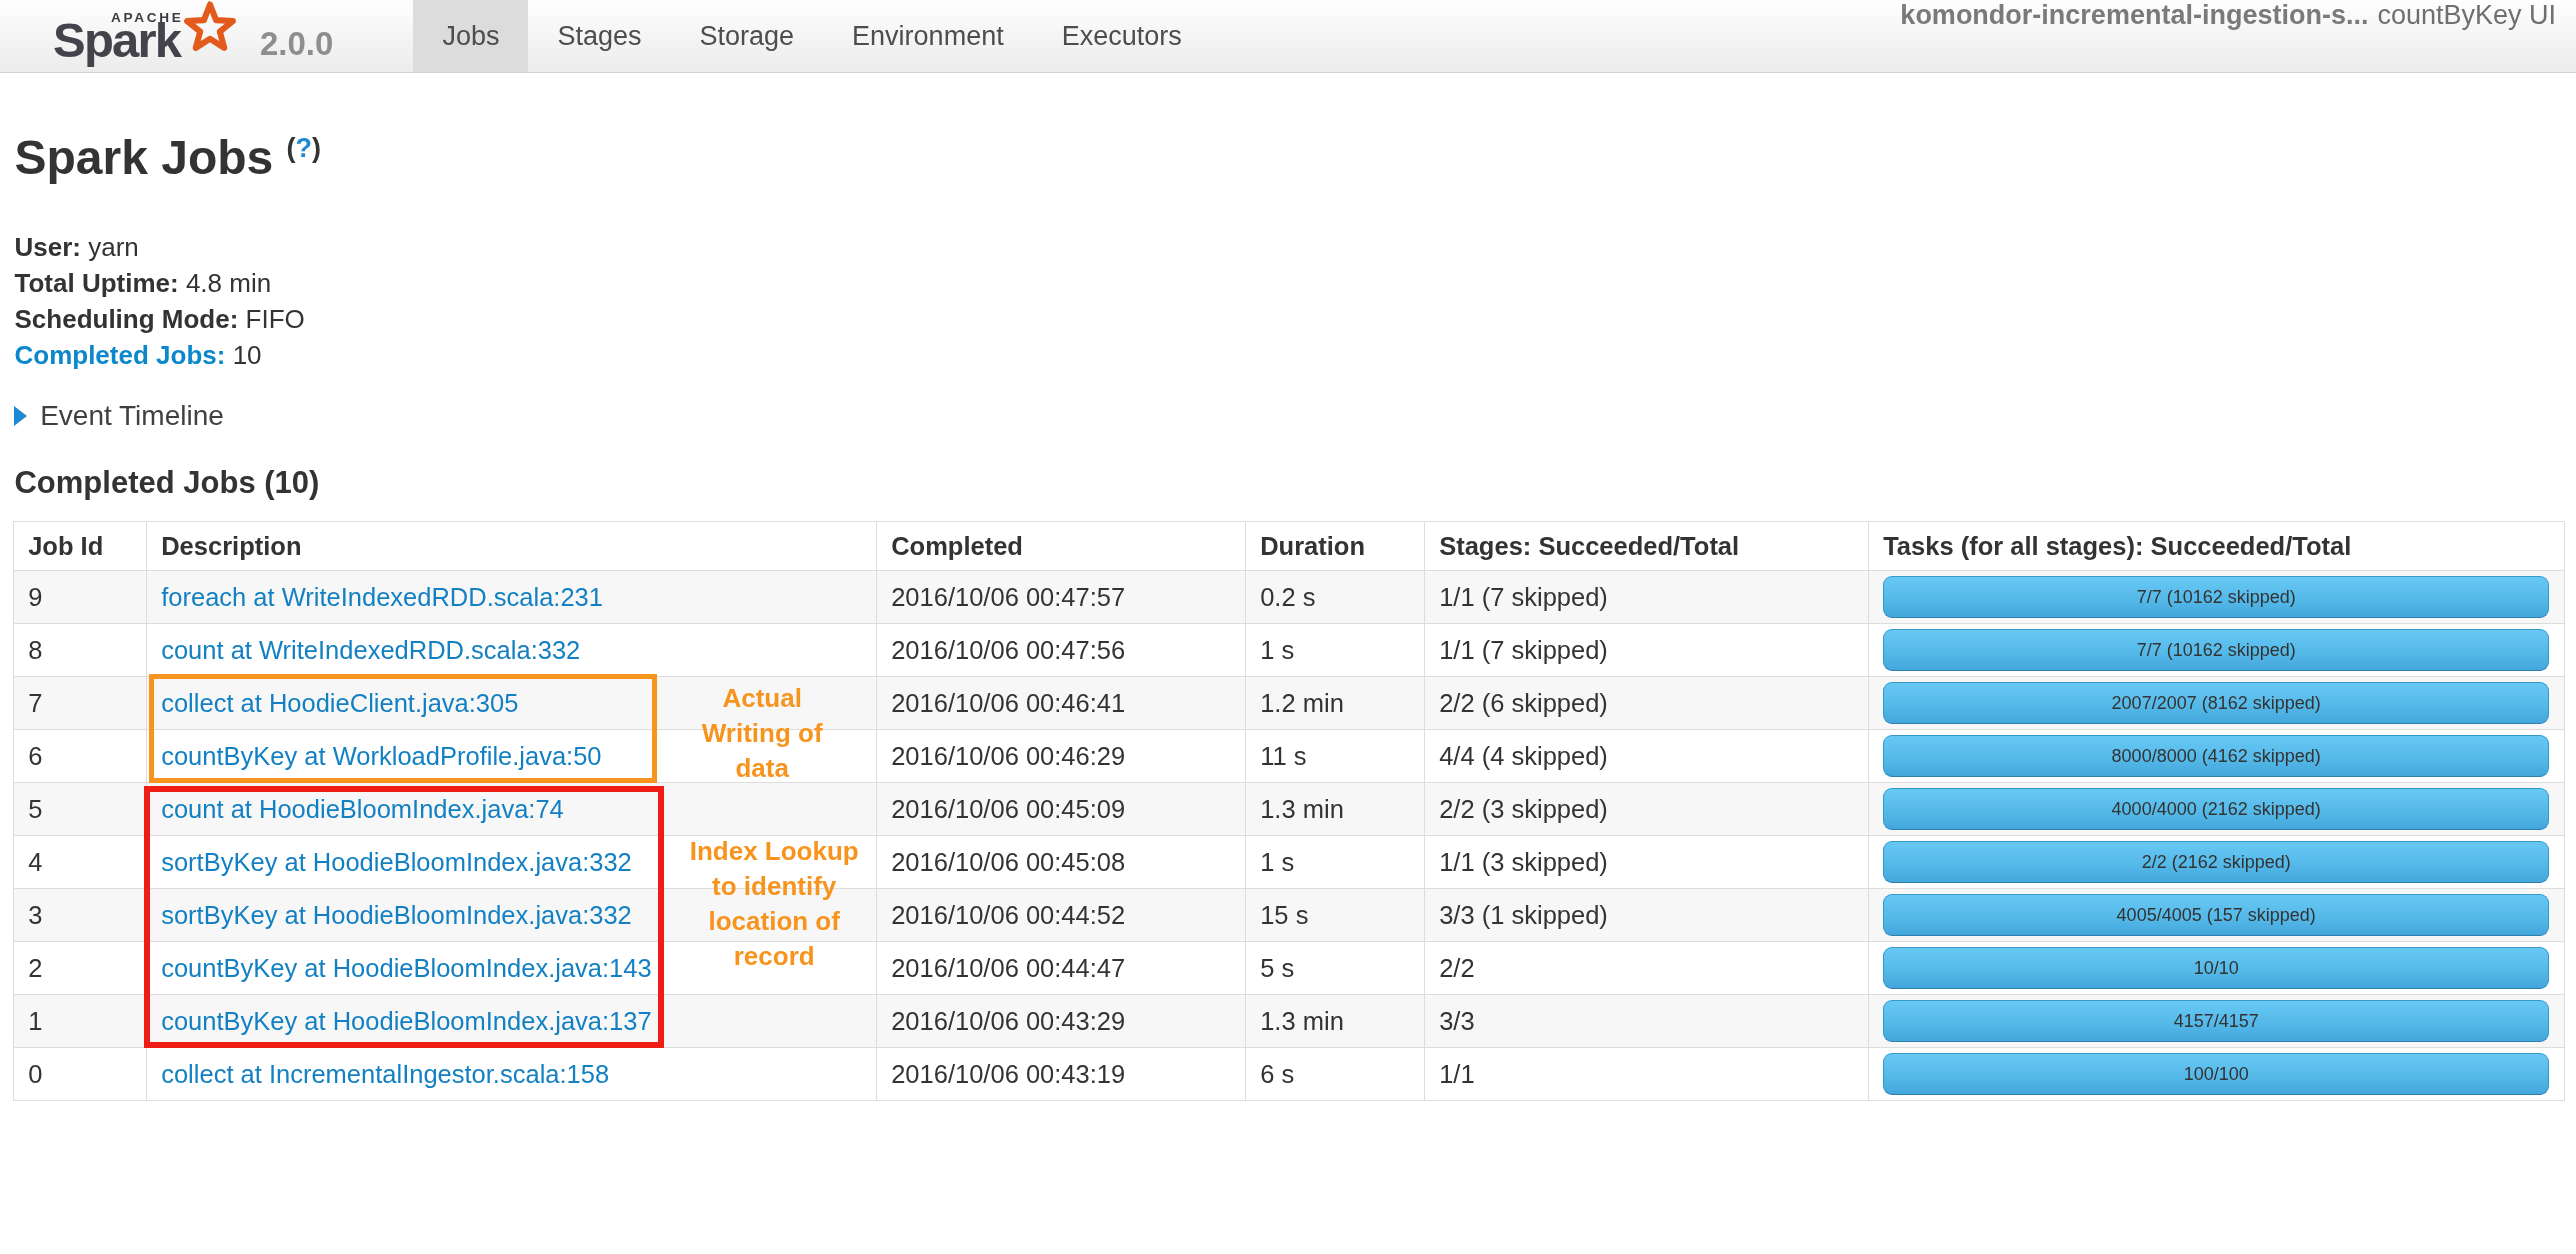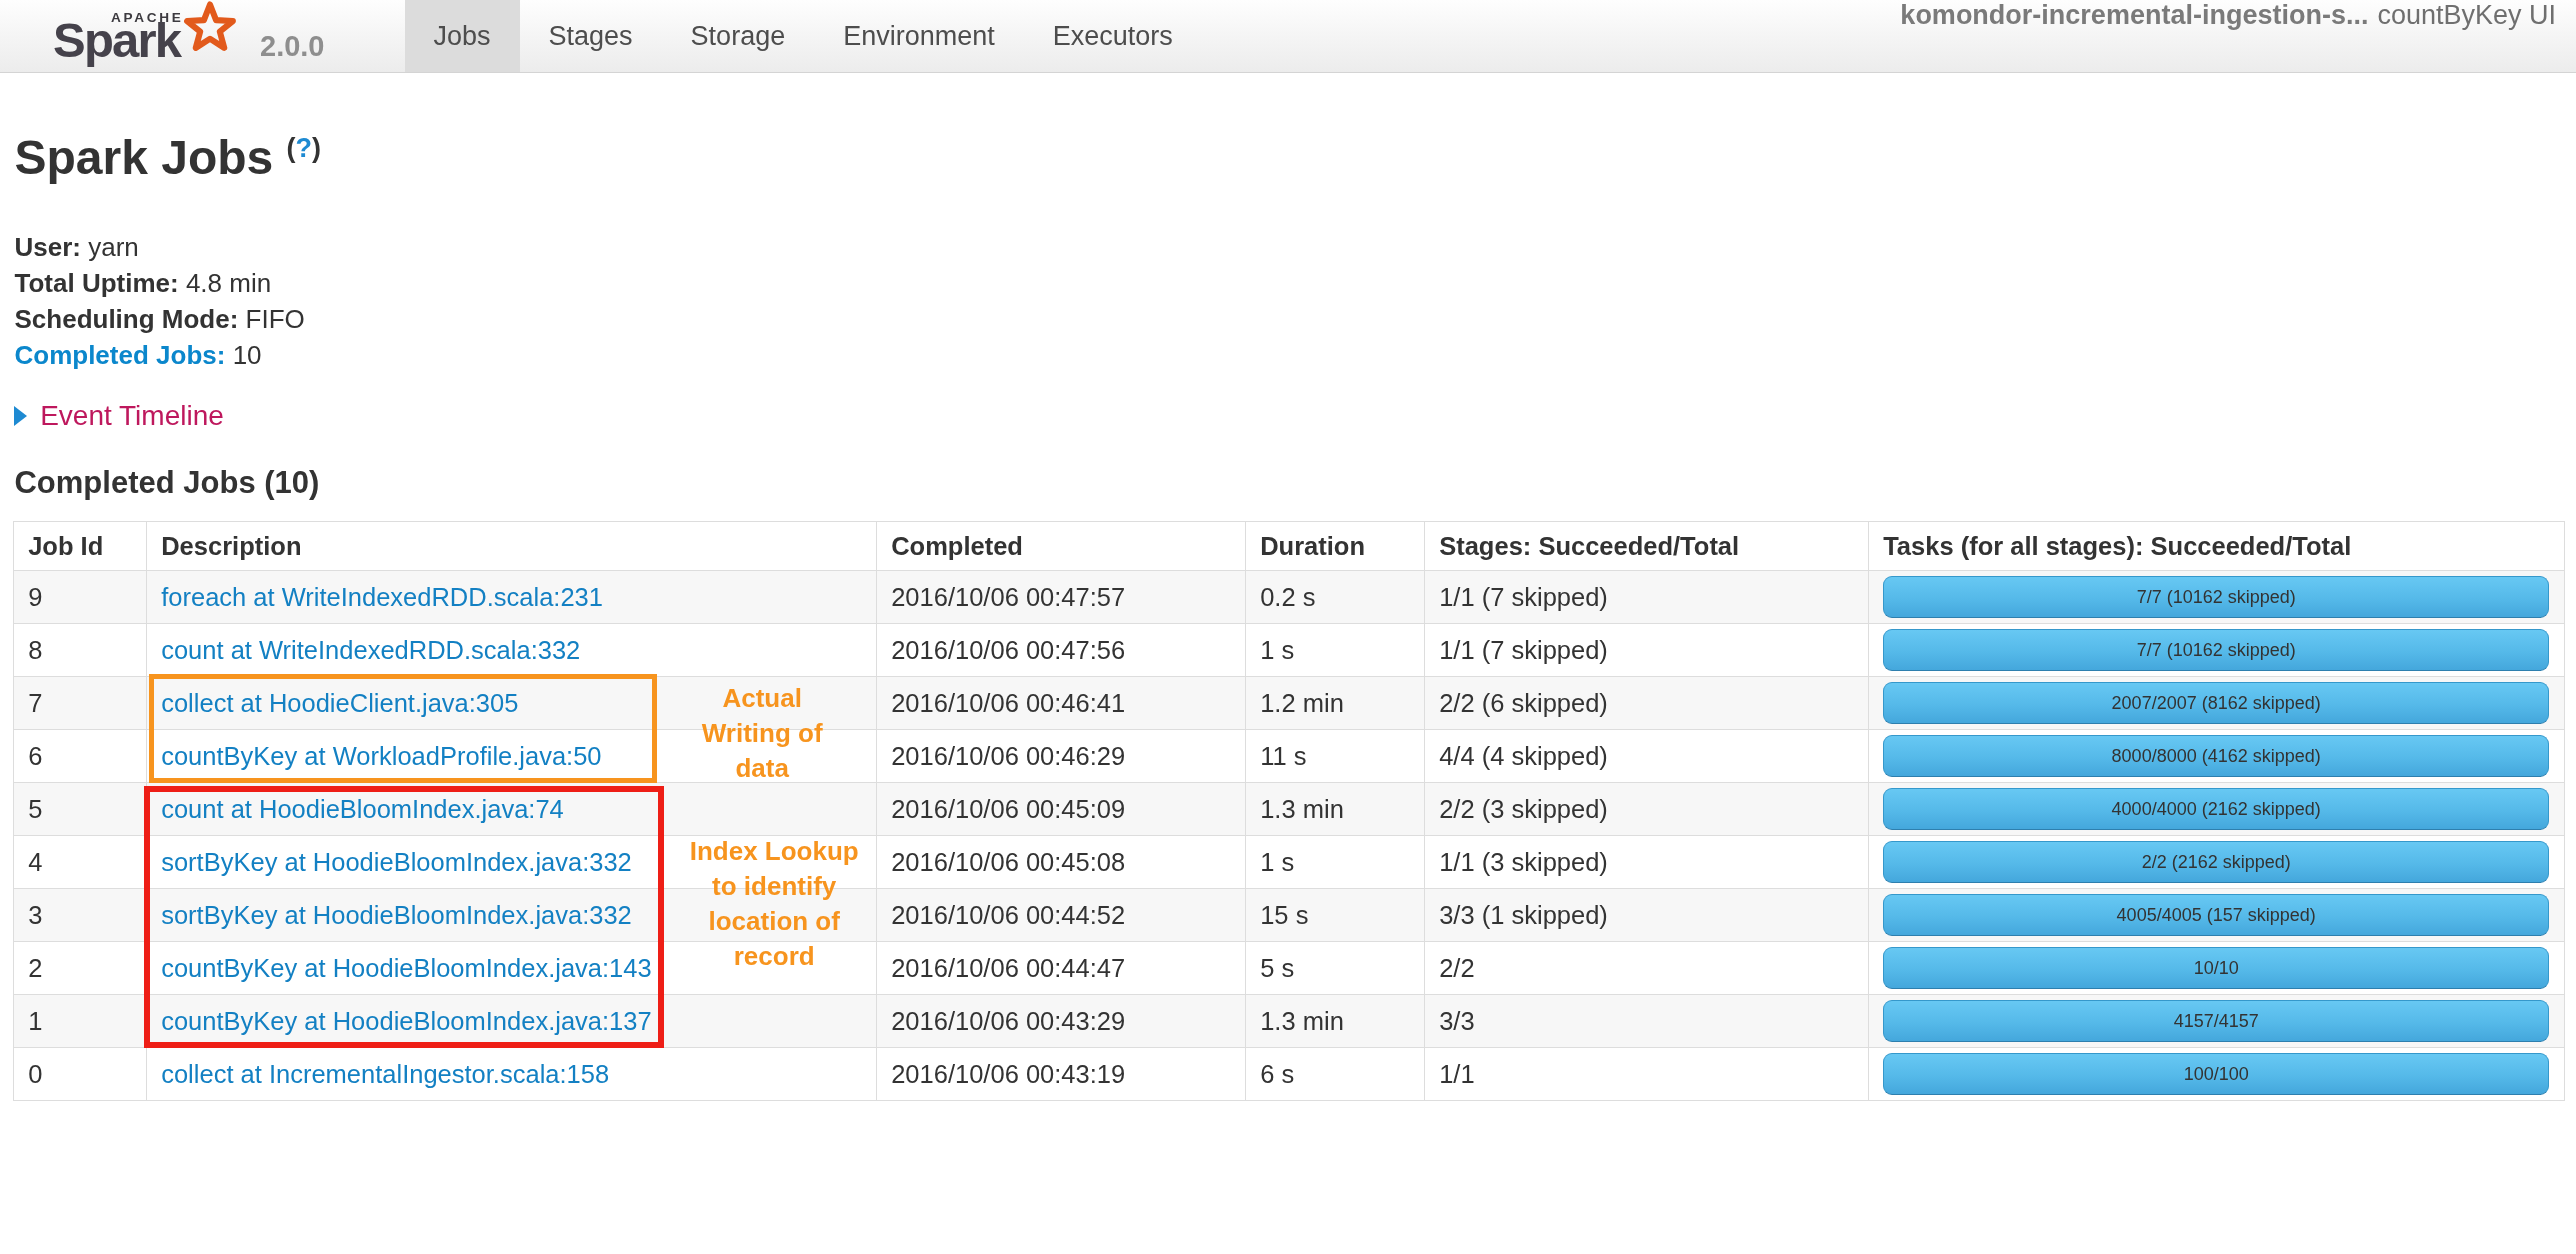--- a/index.html
+++ b/index.html
@@ -28,21 +28,21 @@
   .spark-apache {
     position: absolute; top: 0.9px; left: 58px;
     font-size: 13.6px; font-weight: bold; letter-spacing: 2.7px; color: #3d3b40;
   }
   .spark-word {
     position: absolute; bottom: -3.6px; left: 0;
     font-size: 49px; font-weight: bold; letter-spacing: -1.8px; color: #45424b;
   }
   .spark-star { position: absolute; top: -7.3px; right: 3.6px; }
   .spark-version {
-    font-size: 29px; font-weight: bold; color: #8e8e8e;
+    font-size: 33px; font-weight: bold; color: #8e8e8e;
     margin: 0 0 1.8px 18px;
   }
   .nav-tabs { display: flex; align-items: stretch; margin-left 80px; margin-left: 80px; }
   .nav-tab {
     display: flex; align-items: center;
     padding: 8px 29px;
     font-size: 27px; color: #4d4d4d;
     cursor: pointer;
   }
   .nav-tab.active { background: #dcdcdc; }
@@ -64,21 +64,21 @@
   .help-sup .q { color: #1e8ad2; cursor: pointer; }
 
   ul.info-list { list-style: none; margin: 45px 0 0 1.8px; padding: 0; }
   ul.info-list li { font-size: 26px; line-height: 36px; color: #333; }
   ul.info-list b { font-weight: bold; }
   ul.info-list .blue-label { color: #0b87cc; font-weight: bold; cursor: pointer; }
 
   .timeline-toggle {
     margin: 27px 0 0 1.8px;
     display: flex; align-items: center;
-    color: #be185d; font-size: 28px; cursor: pointer;
+    color: #404040; font-size: 28px; cursor: pointer;
   }
   .tri {
     width: 0; height: 0; display: inline-block;
     border-top: 10px solid transparent;
     border-bottom: 10px solid transparent;
     border-left: 13.6px solid #1e8ad2;
     margin-right: 12.7px;
   }
 
   h4.section-title {

